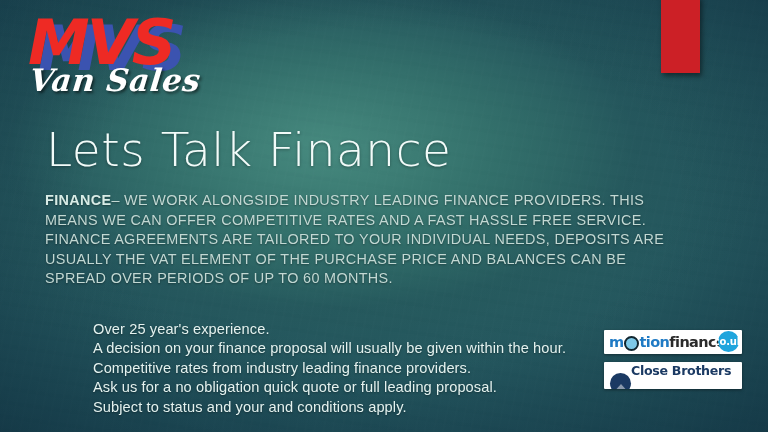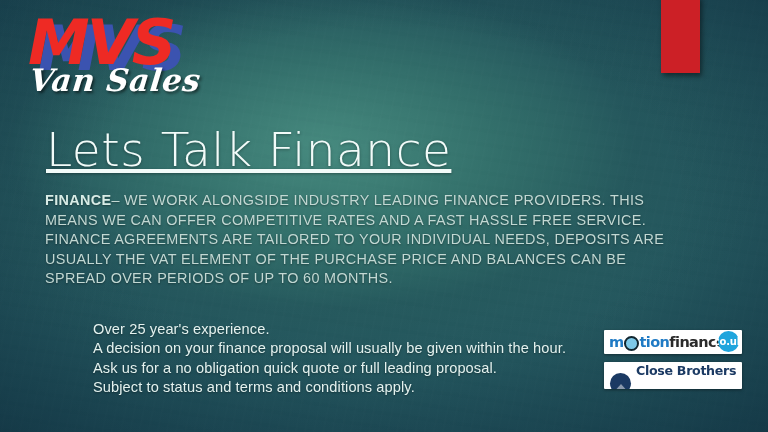--- a/index.html
+++ b/index.html
@@ -91,21 +91,20 @@
     left: 46px;
     top: 122px;
     font-family: "DejaVu Sans", sans-serif;
     font-weight: 300;
     font-size: 47px;
     line-height: 56px;
     letter-spacing: 0.5px;
     color: #f2fbf9;
     text-shadow: 0 1px 3px rgba(0,0,0,0.35);
     white-space: nowrap;
-    text-decoration: underline;
   }
 
   
   #paragraph {
     position: absolute;
     left: 45px;
     top: 191px;
     width: 630px;
     font-family: "Liberation Sans", sans-serif;
     font-size: 14.4px;
@@ -205,21 +204,20 @@
   #close-card {
     width: 138px;
     height: 27px;
   }
   #cb-inner {
     position: absolute;
     left: 6px;
     top: 3px;
     display: flex;
     align-items: center;
-    gap: 5px;
   }
   #cb-mark {
     width: 21px;
     height: 21px;
     border-radius: 50%;
     background: #1b3a63;
     position: relative;
     overflow: hidden;
     flex: none;
   }
@@ -271,22 +269,23 @@
     <div class="vansales">Van Sales</div>
   </div>
 
   <div id="title">Lets Talk Finance</div>
 
   <div id="paragraph"><span class="lead">FINANCE</span><span>– WE WORK ALONGSIDE INDUSTRY LEADING FINANCE PROVIDERS. THIS MEANS WE CAN OFFER COMPETITIVE RATES AND A FAST HASSLE FREE SERVICE. FINANCE AGREEMENTS ARE TAILORED TO YOUR INDIVIDUAL NEEDS, DEPOSITS ARE USUALLY THE VAT ELEMENT OF THE PURCHASE PRICE AND BALANCES CAN BE SPREAD OVER PERIODS OF UP TO 60 MONTHS.</span></div>
 
   <div id="bullets">
     <div class="bullet-line">Over 25 year's experience.</div>
     <div class="bullet-line">A decision on your finance proposal will usually be given within the hour.</div>
+    <div class="bullet-line">Competitive rates from industry leading finance providers.</div>
     <div class="bullet-line">Ask us for a no obligation quick quote or full leading proposal.</div>
-    <div class="bullet-line">Subject to status and terms and conditions apply.</div>
+    <div class="bullet-line">Subject to status and your and conditions apply.</div>
   </div>
 
   <div id="partner-logos">
 
     <div class="logo-card" id="motion-card">
       <div id="motion-inner">
         <span class="mf-type mf-blue">m</span>
         <span class="mf-o"></span>
         <span class="mf-type mf-blue">tion</span>
         <span class="mf-type mf-dark">finance</span>

